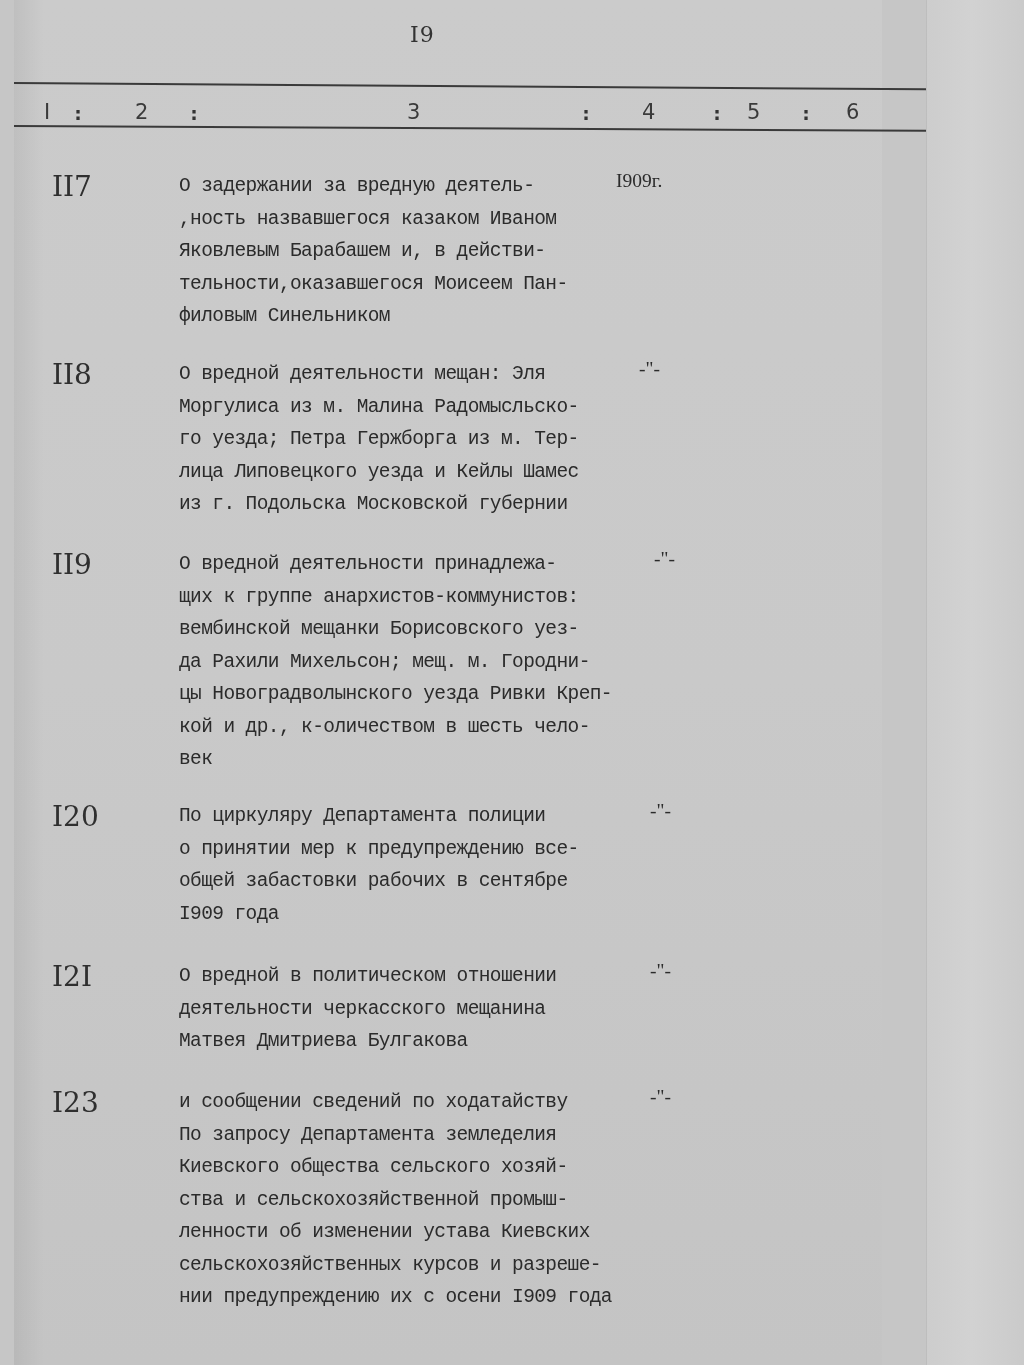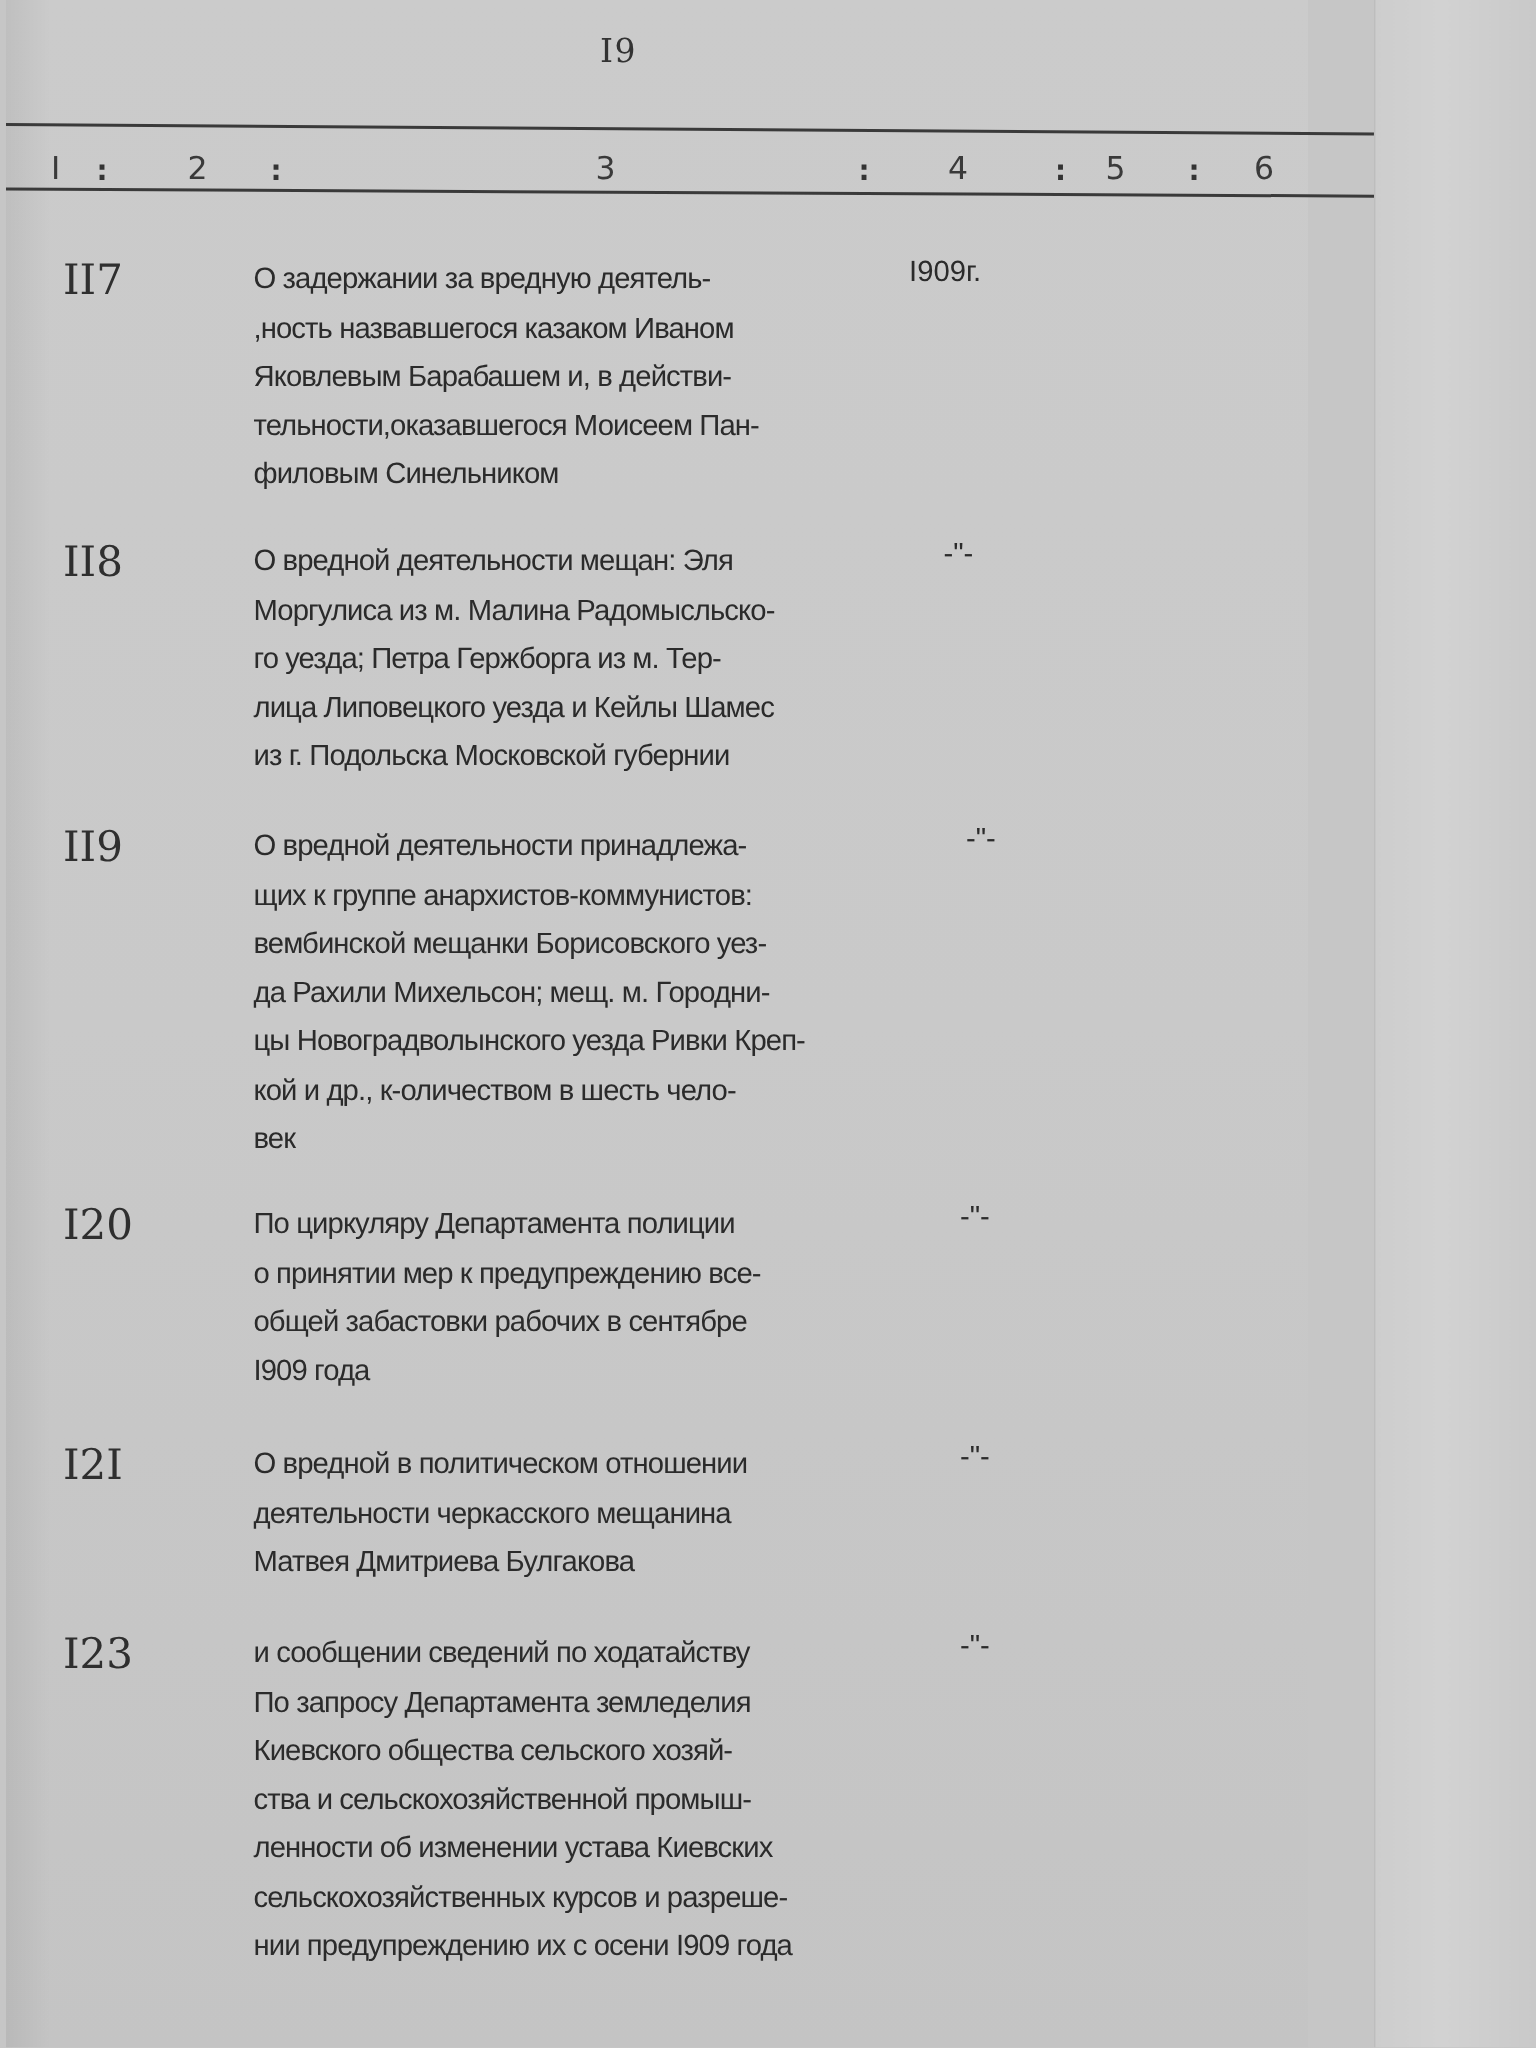--- a/index.html
+++ b/index.html
@@ -10,21 +10,21 @@
       width: 1024px;
       height: 1365px;
       position: relative;
       overflow: hidden;
       background: #c6c6c6;
       font-family: "DejaVu Sans Mono", "Liberation Mono", monospace;
       color: #2a2a2a;
     }
     .paper {
       position: absolute;
-      left: 4px;
+      left: 14px;
       top: 0;
       width: 868px;
       height: 1365px;
       background:
         linear-gradient(90deg, rgba(0,0,0,0.06) 0px, rgba(0,0,0,0) 30px),
         linear-gradient(180deg, #cbcbcb 0%, #c9c9c9 50%, #c4c4c4 100%);
     }
     .fold-strip {
       position: absolute;
       left: 912px;
@@ -80,35 +80,35 @@
       top: 0;
       font-family: "DejaVu Serif", "Liberation Serif", serif;
       font-size: 28px;
       color: #2f2f2f;
     }
     .entry-text {
       position: absolute;
       left: 165px;
       top: 0;
       width: 500px;
-      font-family: Liberation Sans, sans-serif;
+      font-family: Liberation Mono, monospace;
       font-size: 19.5px;
       line-height: 32.5px;
       color: #2b2b2b;
       letter-spacing: -0.6px;
     }
     .entry-text .line {
       display: block;
       white-space: nowrap;
     }
     .entry-date {
       position: absolute;
       top: 0;
       left: 608px;
-      font-family: Liberation Sans, sans-serif;
+      font-family: Liberation Serif, serif;
       font-size: 19.5px;
       color: #2b2b2b;
       white-space: nowrap;
     }
   </style>
 </head>
 <body>
 
 <div class="paper">
   <div class="fold-strip"></div>

